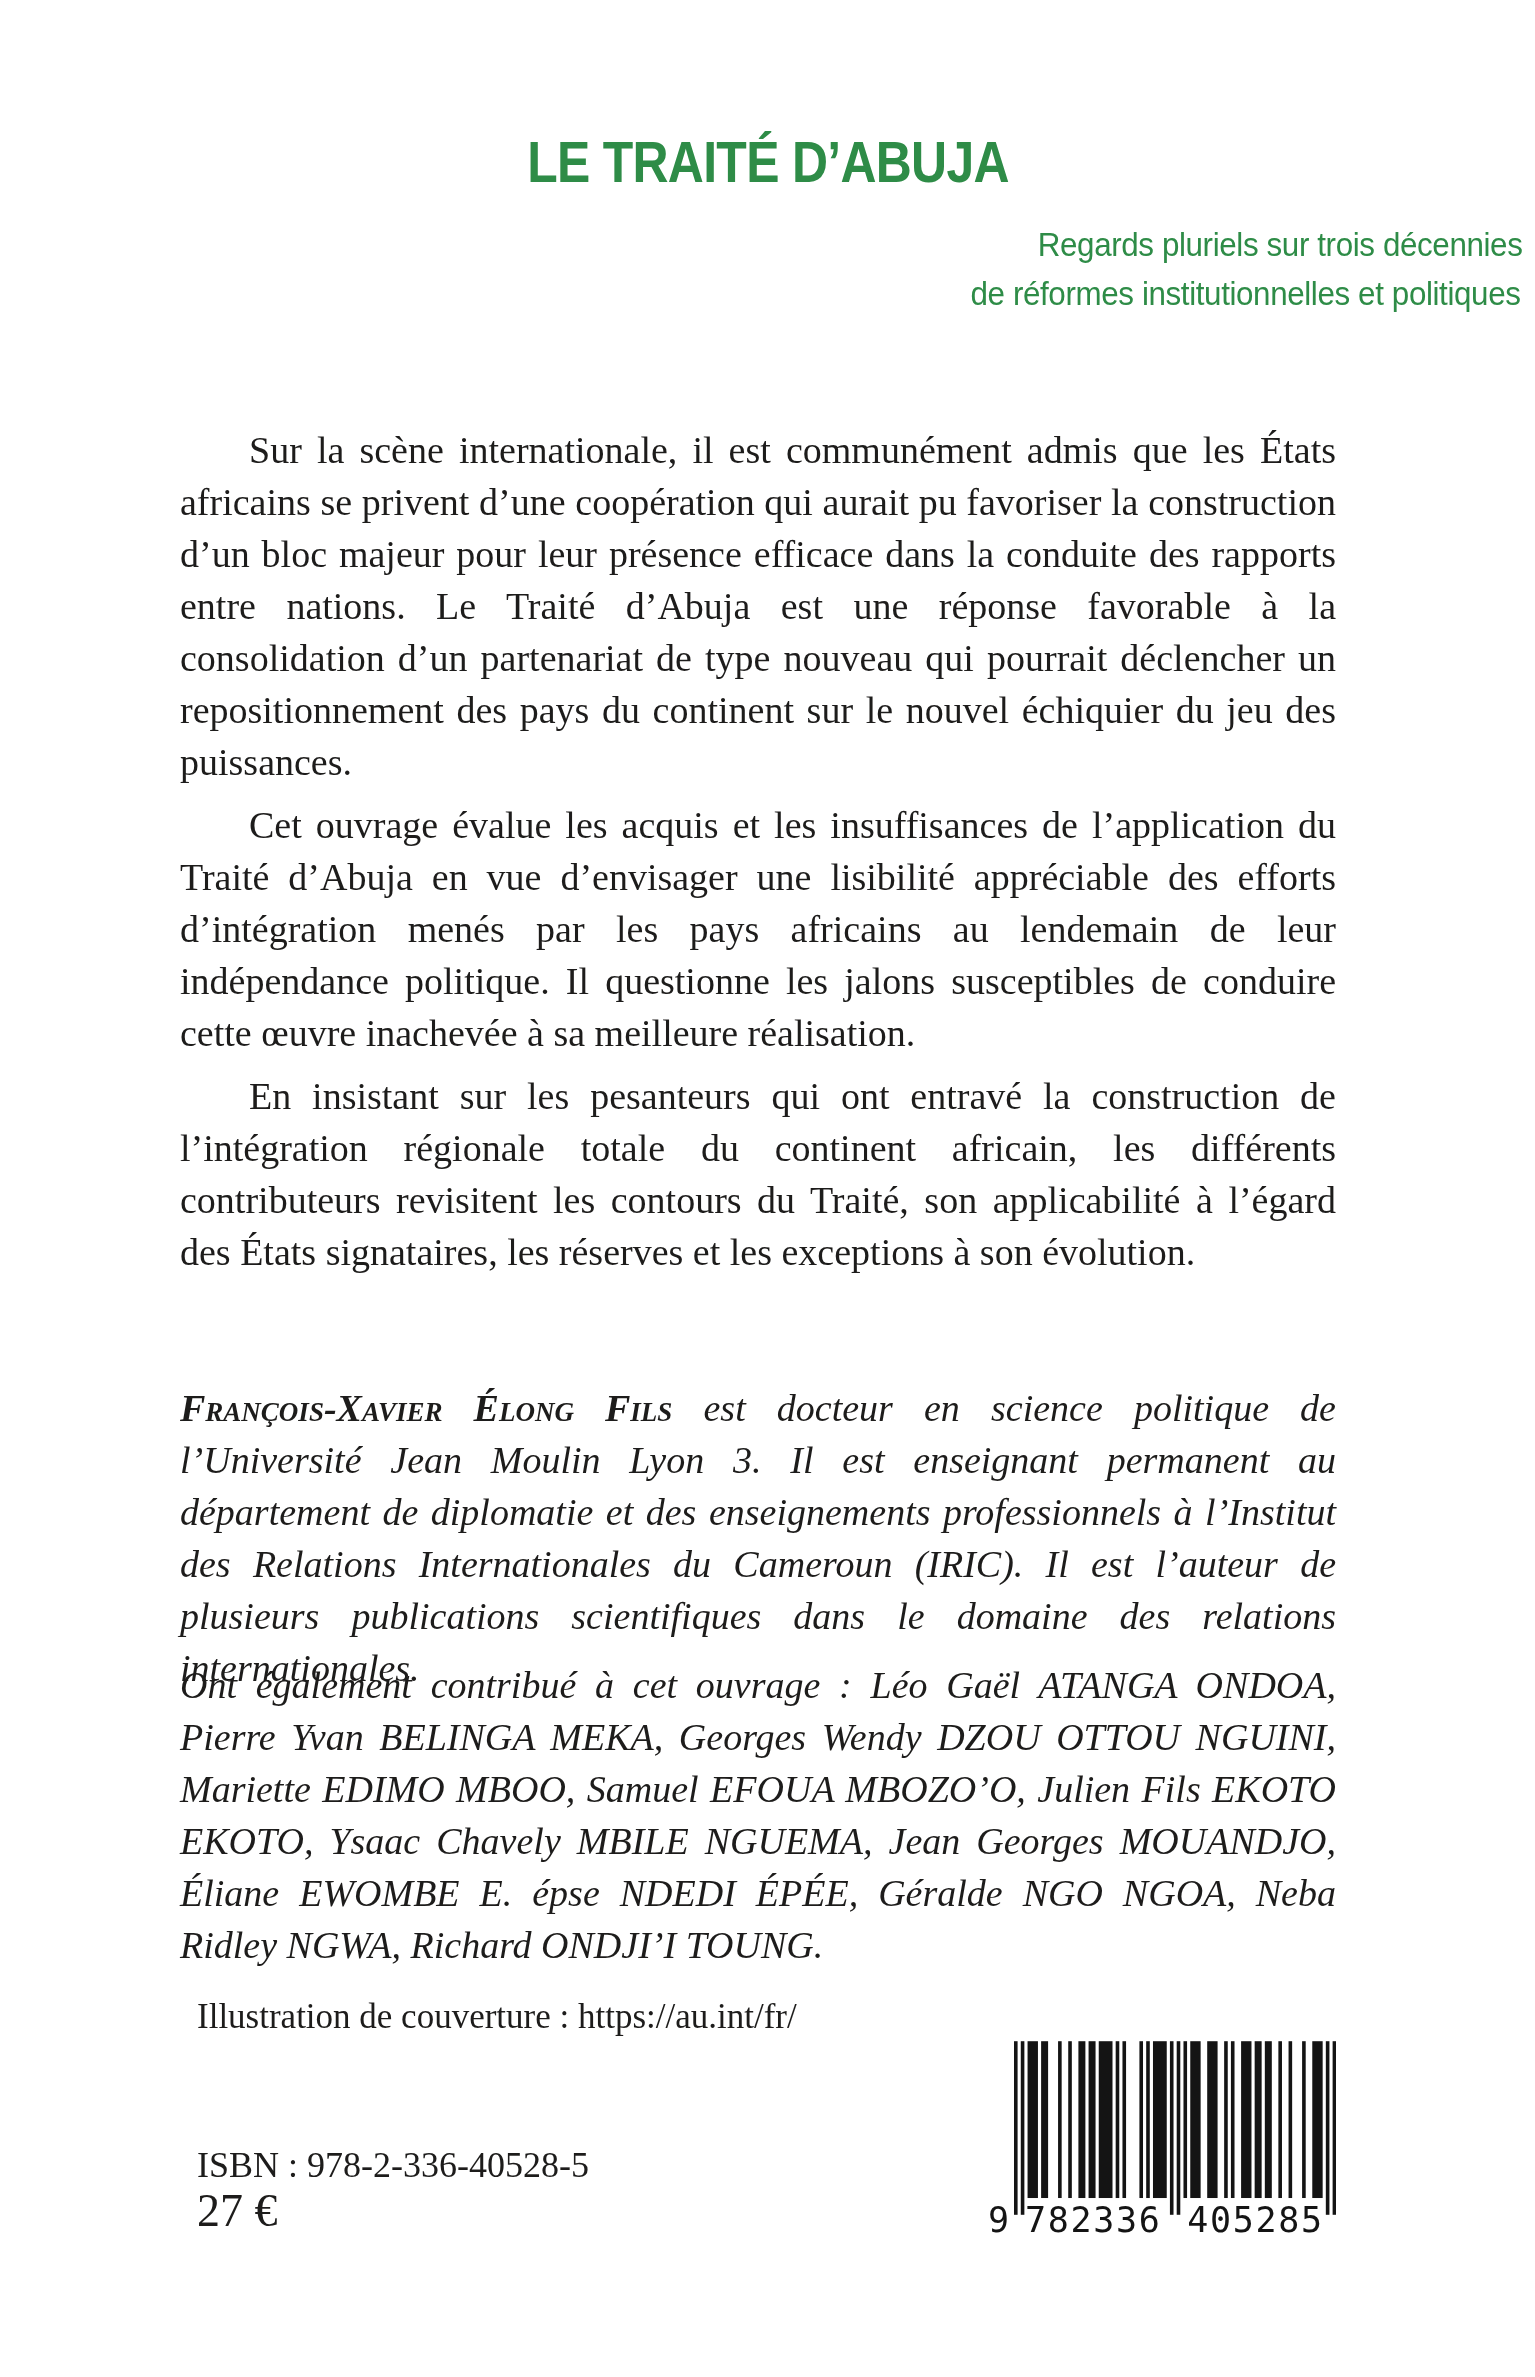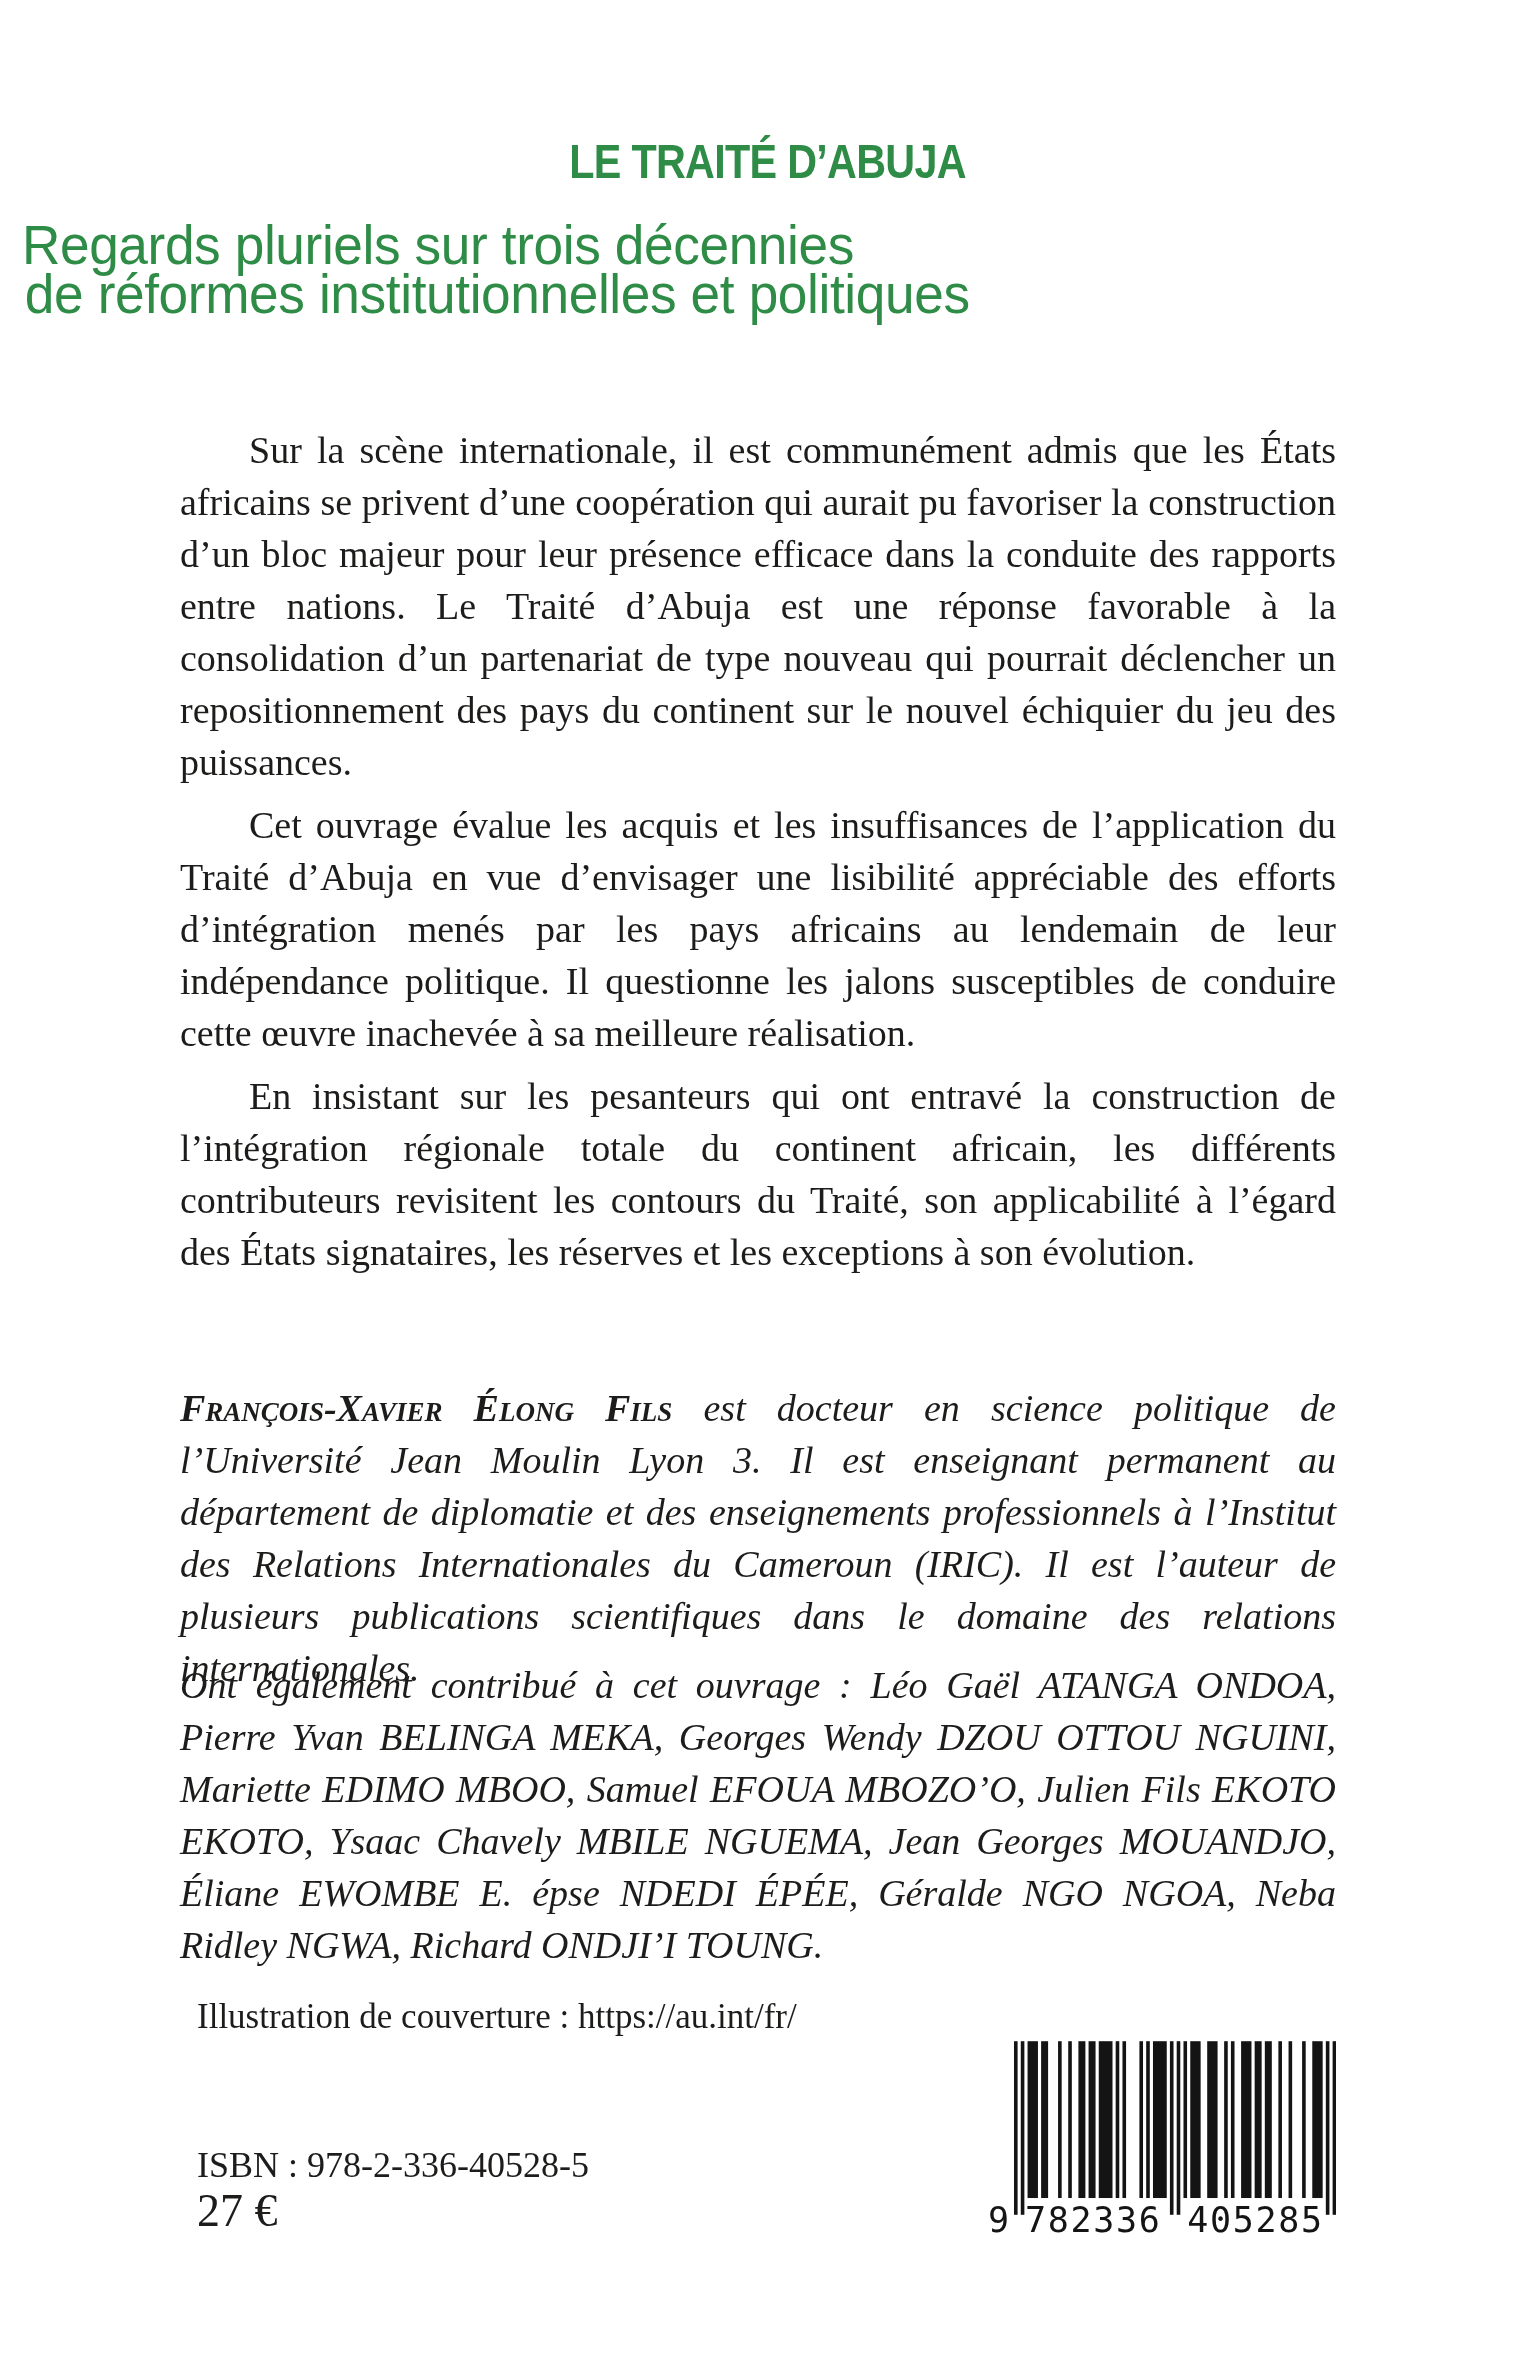--- a/index.html
+++ b/index.html
@@ -11,31 +11,31 @@
     overflow:hidden;
     font-family:"Liberation Serif", serif;
     color:#1d1c1b;
   }
   
   .title {
     position:absolute; top:129px; left:0; width:100%;
     text-align:center;
     font-family:"Liberation Sans", sans-serif;
     font-weight:bold;
-    font-size:48px; line-height:65px;
+    font-size:58px; line-height:65px;
     letter-spacing:-0.8px;
     white-space:nowrap;
   }
   .title .squeeze { display:inline-block; transform:scaleX(0.86); transform-origin:50% 50%; }
   .subtitle {
     position:absolute; top:220px; left:0; width:100%;
-    text-align:left;
+    text-align:right;
     font-family:"Liberation Sans", sans-serif;
     font-weight:500;
-    font-size:56px; line-height:49px;
+    font-size:33px; line-height:49px;
     letter-spacing:-0.4px;
     white-space:nowrap;
   }
   .subtitle .squeeze { display:inline-block; transform:scaleX(0.95); transform-origin:50% 50%; }
   
   .copy {
     position:absolute; left:180px; width:1156px;
     font-size:38px; line-height:52px;
     text-align:justify;
   }

